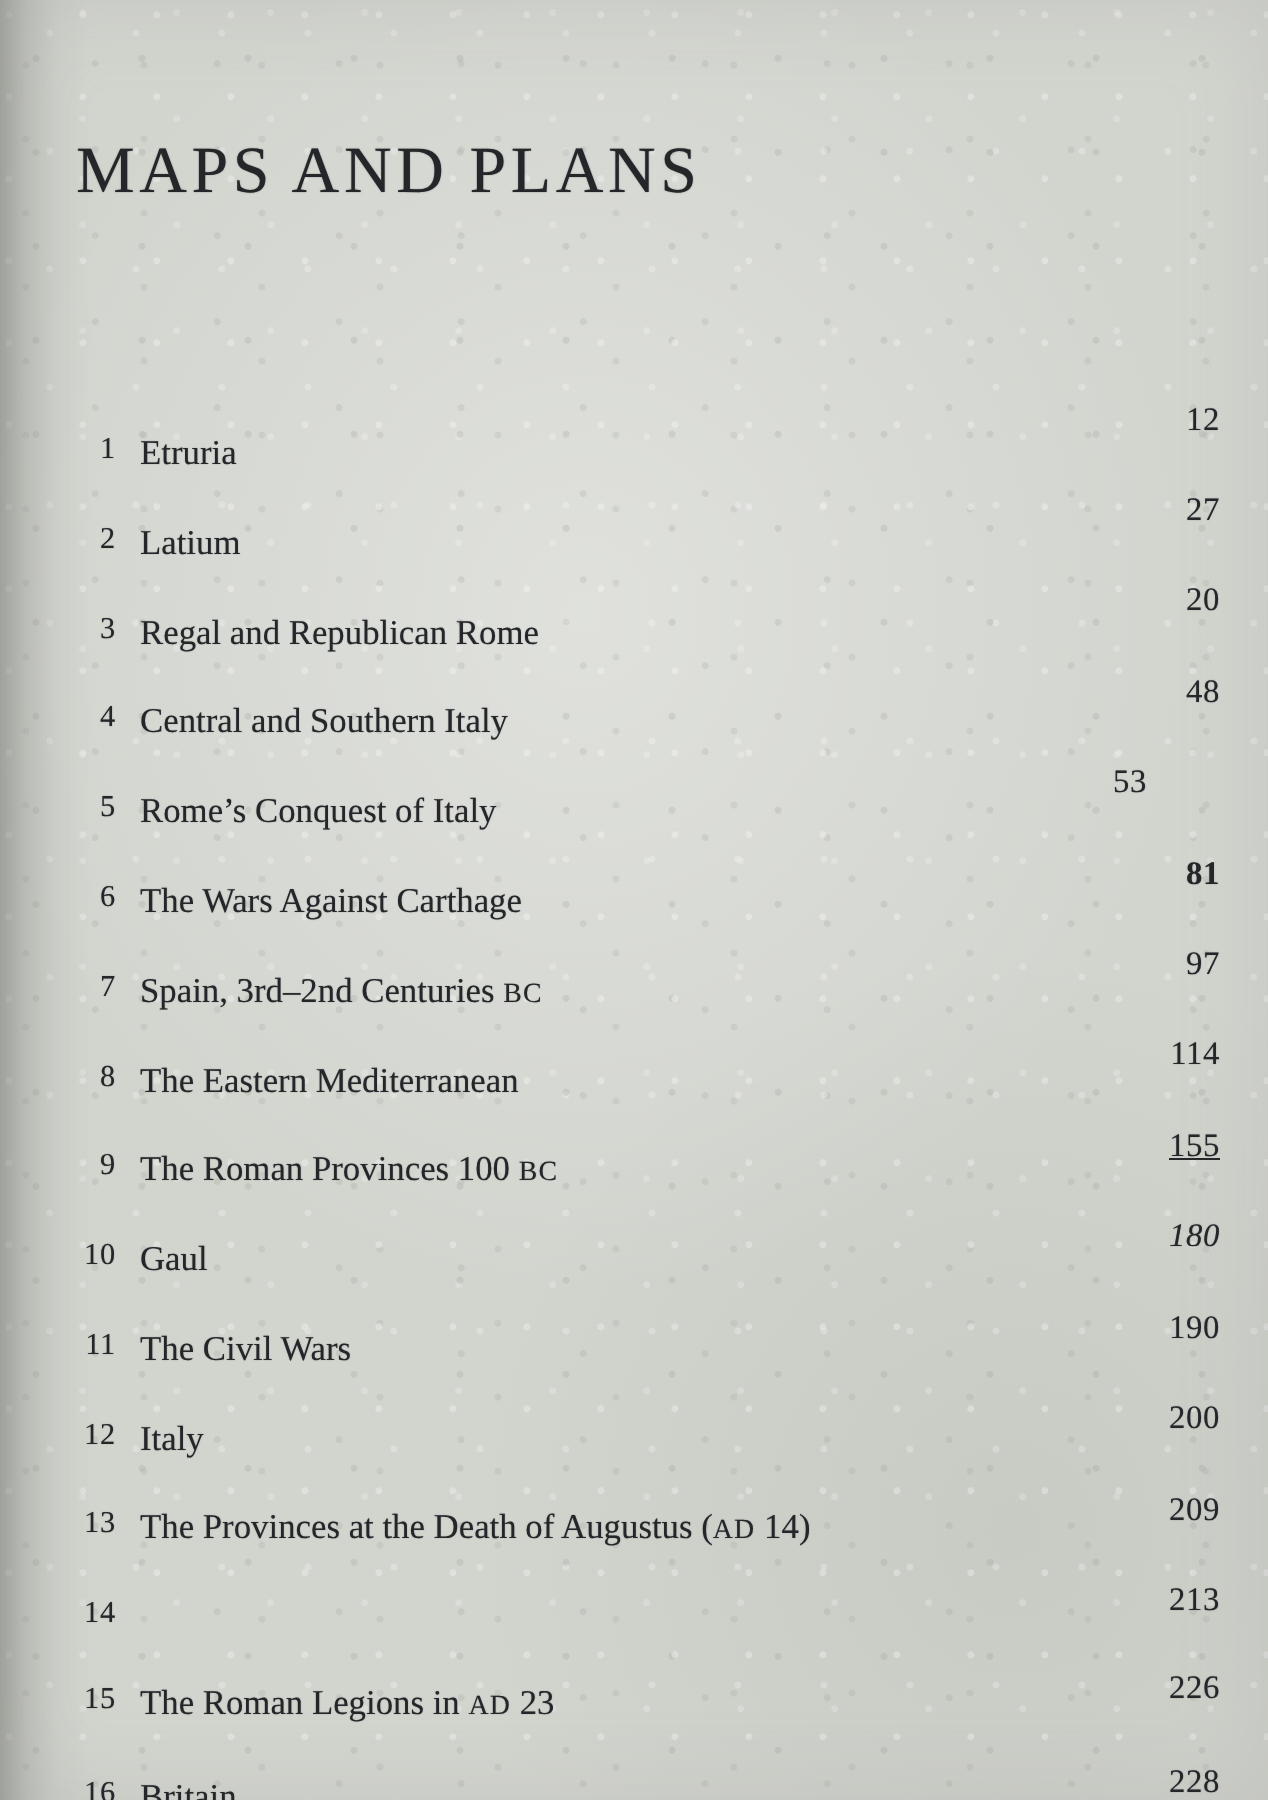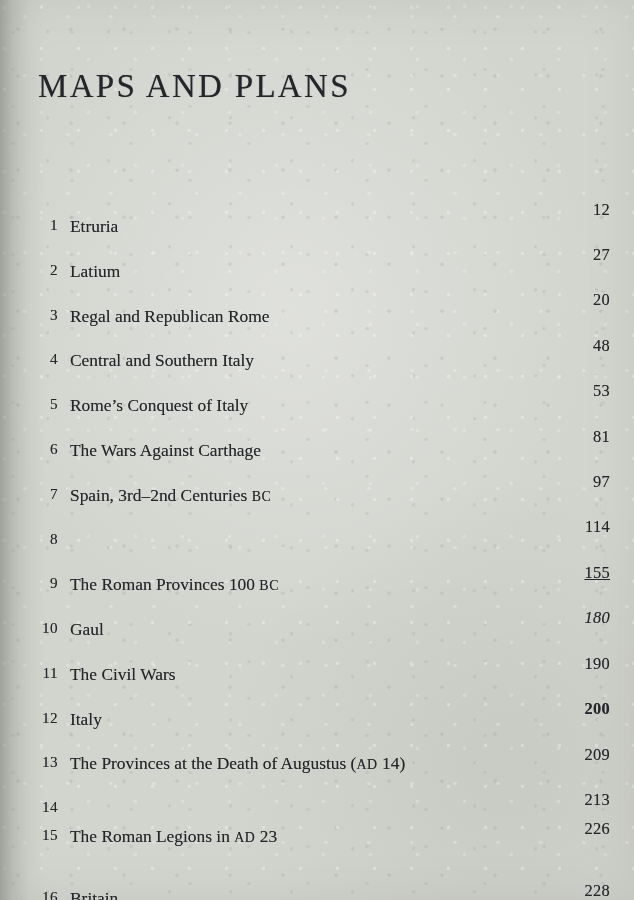--- a/index.html
+++ b/index.html
@@ -162,66 +162,67 @@
           <span class="entry-page" style="top: -15.2308px;">20</span>
         </li>
         <li class="map-entry" style="top: 67.2px;">
           <span class="entry-number">4</span>
           <span class="entry-title">Central and Southern Italy</span>
           <span class="entry-page" style="top: -14.5962px;">48</span>
         </li>
         <li class="map-entry" style="top: 89.6px;">
           <span class="entry-number">5</span>
           <span class="entry-title">Rome’s Conquest of Italy</span>
-          <span class="entry-page" style="top: -13.9615px;">53</span>
+          <span class="entry-page" style="top: -13.9615px; text-align: center;">53</span>
         </li>
         <li class="map-entry" style="top: 112px;">
           <span class="entry-number">6</span>
           <span class="entry-title">The Wars Against Carthage</span>
-          <span class="entry-page" style="top: -13.3269px;">81</span>
+          <span class="entry-page" style="top: -13.3269px; font-weight: bold;">81</span>
         </li>
         <li class="map-entry" style="top: 134.4px;">
           <span class="entry-number">7</span>
           <span class="entry-title">Spain, 3rd–2nd Centuries <span class="sc">BC</span></span>
           <span class="entry-page" style="top: -12.6923px;">97</span>
         </li>
         <li class="map-entry" style="top: 156.8px;">
           <span class="entry-number">8</span>
+          <span class="entry-title">The Eastern Mediterranean</span>
           <span class="entry-page" style="top: -12.0577px;">114</span>
         </li>
         <li class="map-entry" style="top: 179.2px;">
           <span class="entry-number">9</span>
           <span class="entry-title">The Roman Provinces 100 <span class="sc">BC</span></span>
           <span class="entry-page" style="top: -11.4231px; text-decoration: underline;">155</span>
         </li>
         <li class="map-entry" style="top: 201.6px;">
           <span class="entry-number">10</span>
           <span class="entry-title">Gaul</span>
           <span class="entry-page" style="top: -10.7885px; font-style: italic;">180</span>
         </li>
         <li class="map-entry" style="top: 224px;">
           <span class="entry-number">11</span>
           <span class="entry-title">The Civil Wars</span>
           <span class="entry-page" style="top: -10.1538px;">190</span>
         </li>
         <li class="map-entry" style="top: 246.4px;">
           <span class="entry-number">12</span>
           <span class="entry-title">Italy</span>
-          <span class="entry-page" style="top: -9.51923px; font-weight: bold;">200</span>
+          <span class="entry-page" style="top: -9.51923px;">200</span>
         </li>
         <li class="map-entry" style="top: 268.8px;">
           <span class="entry-number">13</span>
           <span class="entry-title">The Provinces at the Death of Augustus (<span class="sc">AD</span> 14)</span>
           <span class="entry-page" style="top: -8.88462px;">209</span>
         </li>
         <li class="map-entry" style="top: 291.2px;">
           <span class="entry-number">14</span>
           <span class="entry-page" style="top: -8.25px;">213</span>
         </li>
-        <li class="map-entry" style="top: 297px;">
+        <li class="map-entry" style="top: 312px;">
           <span class="entry-number">15</span>
           <span class="entry-title">The Roman Legions in <span class="sc">AD</span> 23</span>
           <span class="entry-page" style="top: -7.61538px;">226</span>
         </li>
         <li class="map-entry" style="top: 336px;">
           <span class="entry-number">16</span>
           <span class="entry-title">Britain</span>
           <span class="entry-page" style="top: -6.98077px;">228</span>
         </li>
       </ul>

